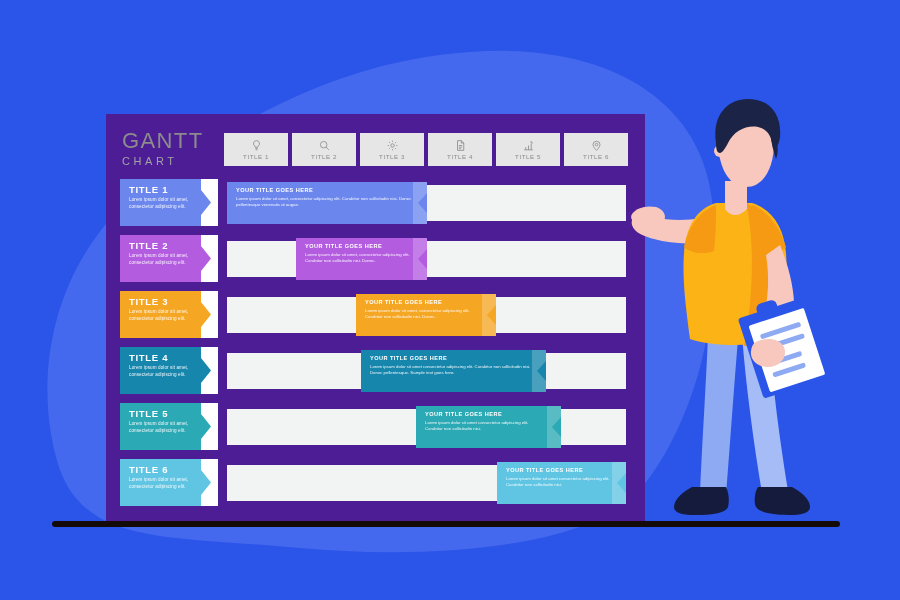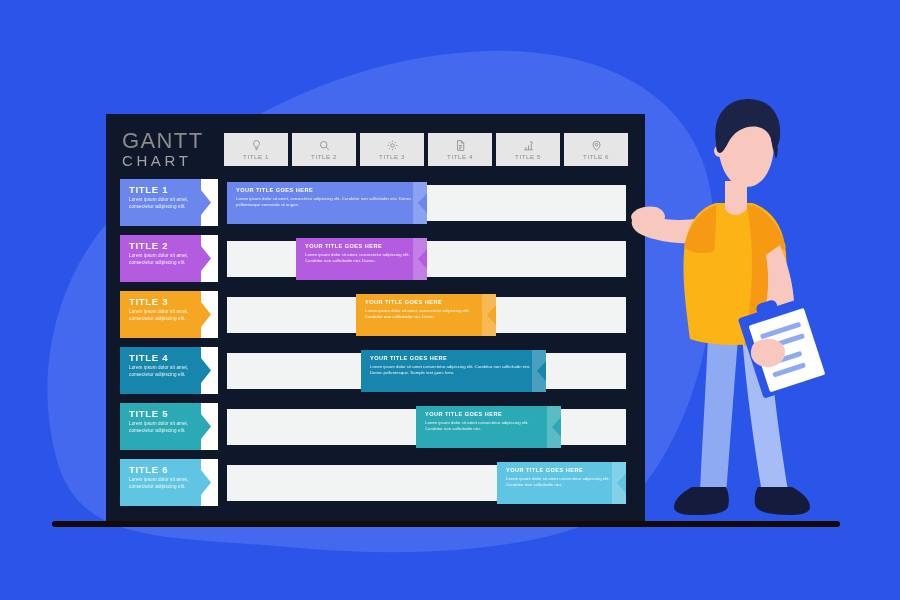--- a/index.html
+++ b/index.html
@@ -12,37 +12,37 @@
   }
   #stage { position:absolute; inset:0; width:900px; height:600px; }
 
   .bg-svg { position:absolute; left:0; top:0; width:900px; height:600px; }
 
   
   .panel {
     position:absolute;
     left:106px; top:114px;
     width:539px; height:413px;
-    background:#0f172a;
+    background:#4c1d95;
   }
 
   
   .panel-head {
     position:absolute; left:0; top:0; width:539px; height:64px;
   }
   .brand { position:absolute; left:16px; top:16px; }
   .brand .g1 {
     display:block;
     font-size:22px; letter-spacing:1.4px; color:#8C8C8C;
     font-weight:400; line-height:22px;
     font-family:"Liberation Sans", sans-serif;
   }
   .brand .g2 {
     display:block;
-    font-size:15px; letter-spacing:3.6px; color:#A3A3A3;
+    font-size:11px; letter-spacing:3.6px; color:#A3A3A3;
     font-weight:400; line-height:14px; margin-top:2px;
   }
 
   .cards { position:absolute; left:118px; top:19px; display:flex; gap:4px; }
   .card {
     width:64px; height:33px;
     background:#E6E6E6;
     display:flex; flex-direction:column;
     align-items:center; justify-content:center;
     gap:1px;

